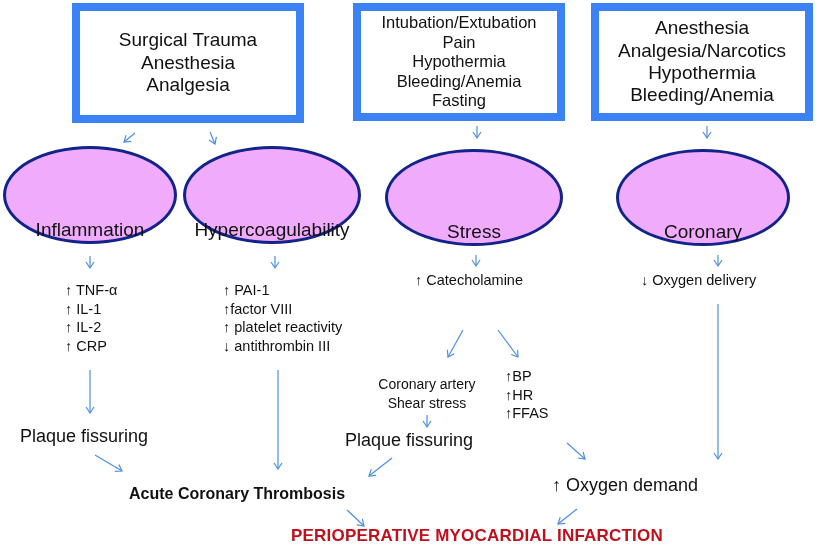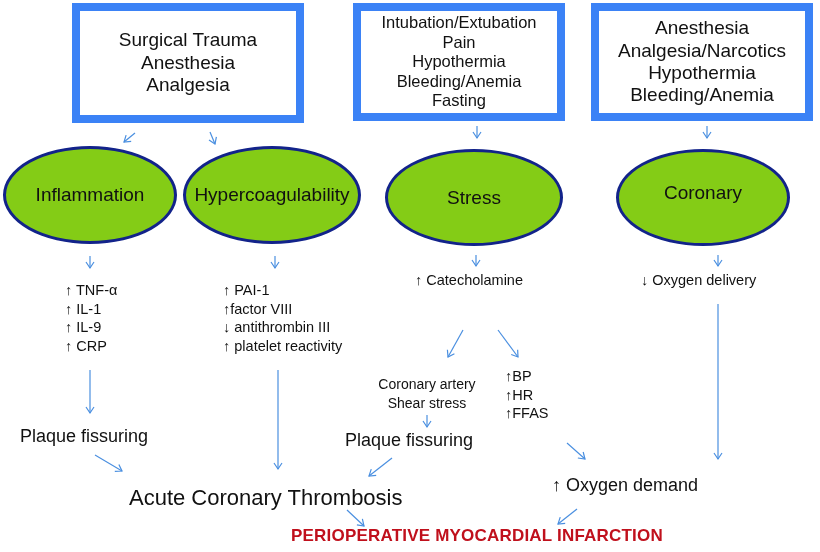--- a/index.html
+++ b/index.html
@@ -1,19 +1,19 @@
 <!DOCTYPE html>
 <html><head>
 <meta charset="utf-8">
 <style>
   html,body{margin:0;padding:0;background:#ffffff;}
   body{width:820px;height:552px;position:relative;overflow:hidden;font-family:"Liberation Sans","DejaVu Sans",sans-serif;color:#111;}
   .box{position:absolute;border:8px solid #3b82f6;box-sizing:border-box;display:flex;flex-direction:column;align-items:center;justify-content:center;text-align:center;background:#fff;}
   .box .ln{display:block;line-height:1.18;}
-  .ell{position:absolute;border:3px solid #12238a;border-radius:50%;box-sizing:border-box;display:flex;align-items:center;justify-content:center;background:#84cc16;}
+  .ell{position:absolute;border:3px solid #12238a;border-radius:50%;box-sizing:border-box;display:flex;align-items:flex-end;justify-content:center;background:#f0abfc;}
   .ell span{font-size:19px;}
   .txt{position:absolute;white-space:nowrap;}
   .list .ln{display:block;line-height:18.5px;font-size:14.5px;}
   svg.arrows{position:absolute;left:0;top:0;width:820px;height:552px;pointer-events:none;}
   .title-red{color:#c0101c;font-weight:bold;font-size:17px;letter-spacing:0.2px;margin-left:48px;}
 </style>
 </head>
 <body>
 
 <div class="box" style="left:72px;top:3px;width:232px;height:120px;font-size:19px;">
@@ -46,29 +46,29 @@
 <div class="ell" style="left:385px;top:149px;width:178px;height:97px;">
   <span>Stress</span>
 </div>
 <div class="ell" style="left:616px;top:149px;width:174px;height:97px;">
   <span style="margin-top:-10px;">Coronary</span>
 </div>
 
 <div class="txt list" style="left:65px;top:281px;">
   <span class="ln">↑ TNF-α</span>
   <span class="ln">↑ IL-1</span>
-  <span class="ln">↑ IL-9</span>
+  <span class="ln">↑ IL-2</span>
   <span class="ln">↑ CRP</span>
 </div>
 
 <div class="txt list" style="left:223px;top:281px;">
   <span class="ln">↑ PAI-1</span>
   <span class="ln">↑factor VIII</span>
+  <span class="ln">↑ platelet reactivity</span>
   <span class="ln">↓ antithrombin III</span>
-  <span class="ln">↑ platelet reactivity</span>
 </div>
 
 <div class="txt list" style="left:415px;top:271px;">
   <span class="ln">↑ Catecholamine</span>
 </div>
 
 <div class="txt list" style="left:641px;top:271px;">
   <span class="ln">↓ Oxygen delivery</span>
 </div>
 
@@ -78,21 +78,21 @@
 </div>
 
 <div class="txt list" style="left:505px;top:367px;">
   <span class="ln">↑BP</span>
   <span class="ln">↑HR</span>
   <span class="ln">↑FFAS</span>
 </div>
 
 <div class="txt" style="left:20px;top:426px;font-size:18px;">Plaque fissuring</div>
 <div class="txt" style="left:345px;top:430px;font-size:18px;">Plaque fissuring</div>
-<div class="txt" style="left:129px;top:485px;font-size:22px;">Acute Coronary Thrombosis</div>
+<div class="txt" style="left:129px;top:485px;font-size:16px;font-weight:bold;">Acute Coronary Thrombosis</div>
 <div class="txt" style="left:552px;top:475px;font-size:18px;">↑ Oxygen demand</div>
 
 <div class="txt title-red" style="left:243px;top:526px;">PERIOPERATIVE MYOCARDIAL INFARCTION</div>
 
 <svg class="arrows" viewBox="0 0 820 552">
   <defs>
     <marker id="ah" markerWidth="10" markerHeight="10" refX="7" refY="5" orient="auto" markerUnits="userSpaceOnUse">
       <path d="M1,1 L7,5 L1,9" fill="none" stroke="#4a8fe0" stroke-width="1.2"></path>
     </marker>
   </defs>

